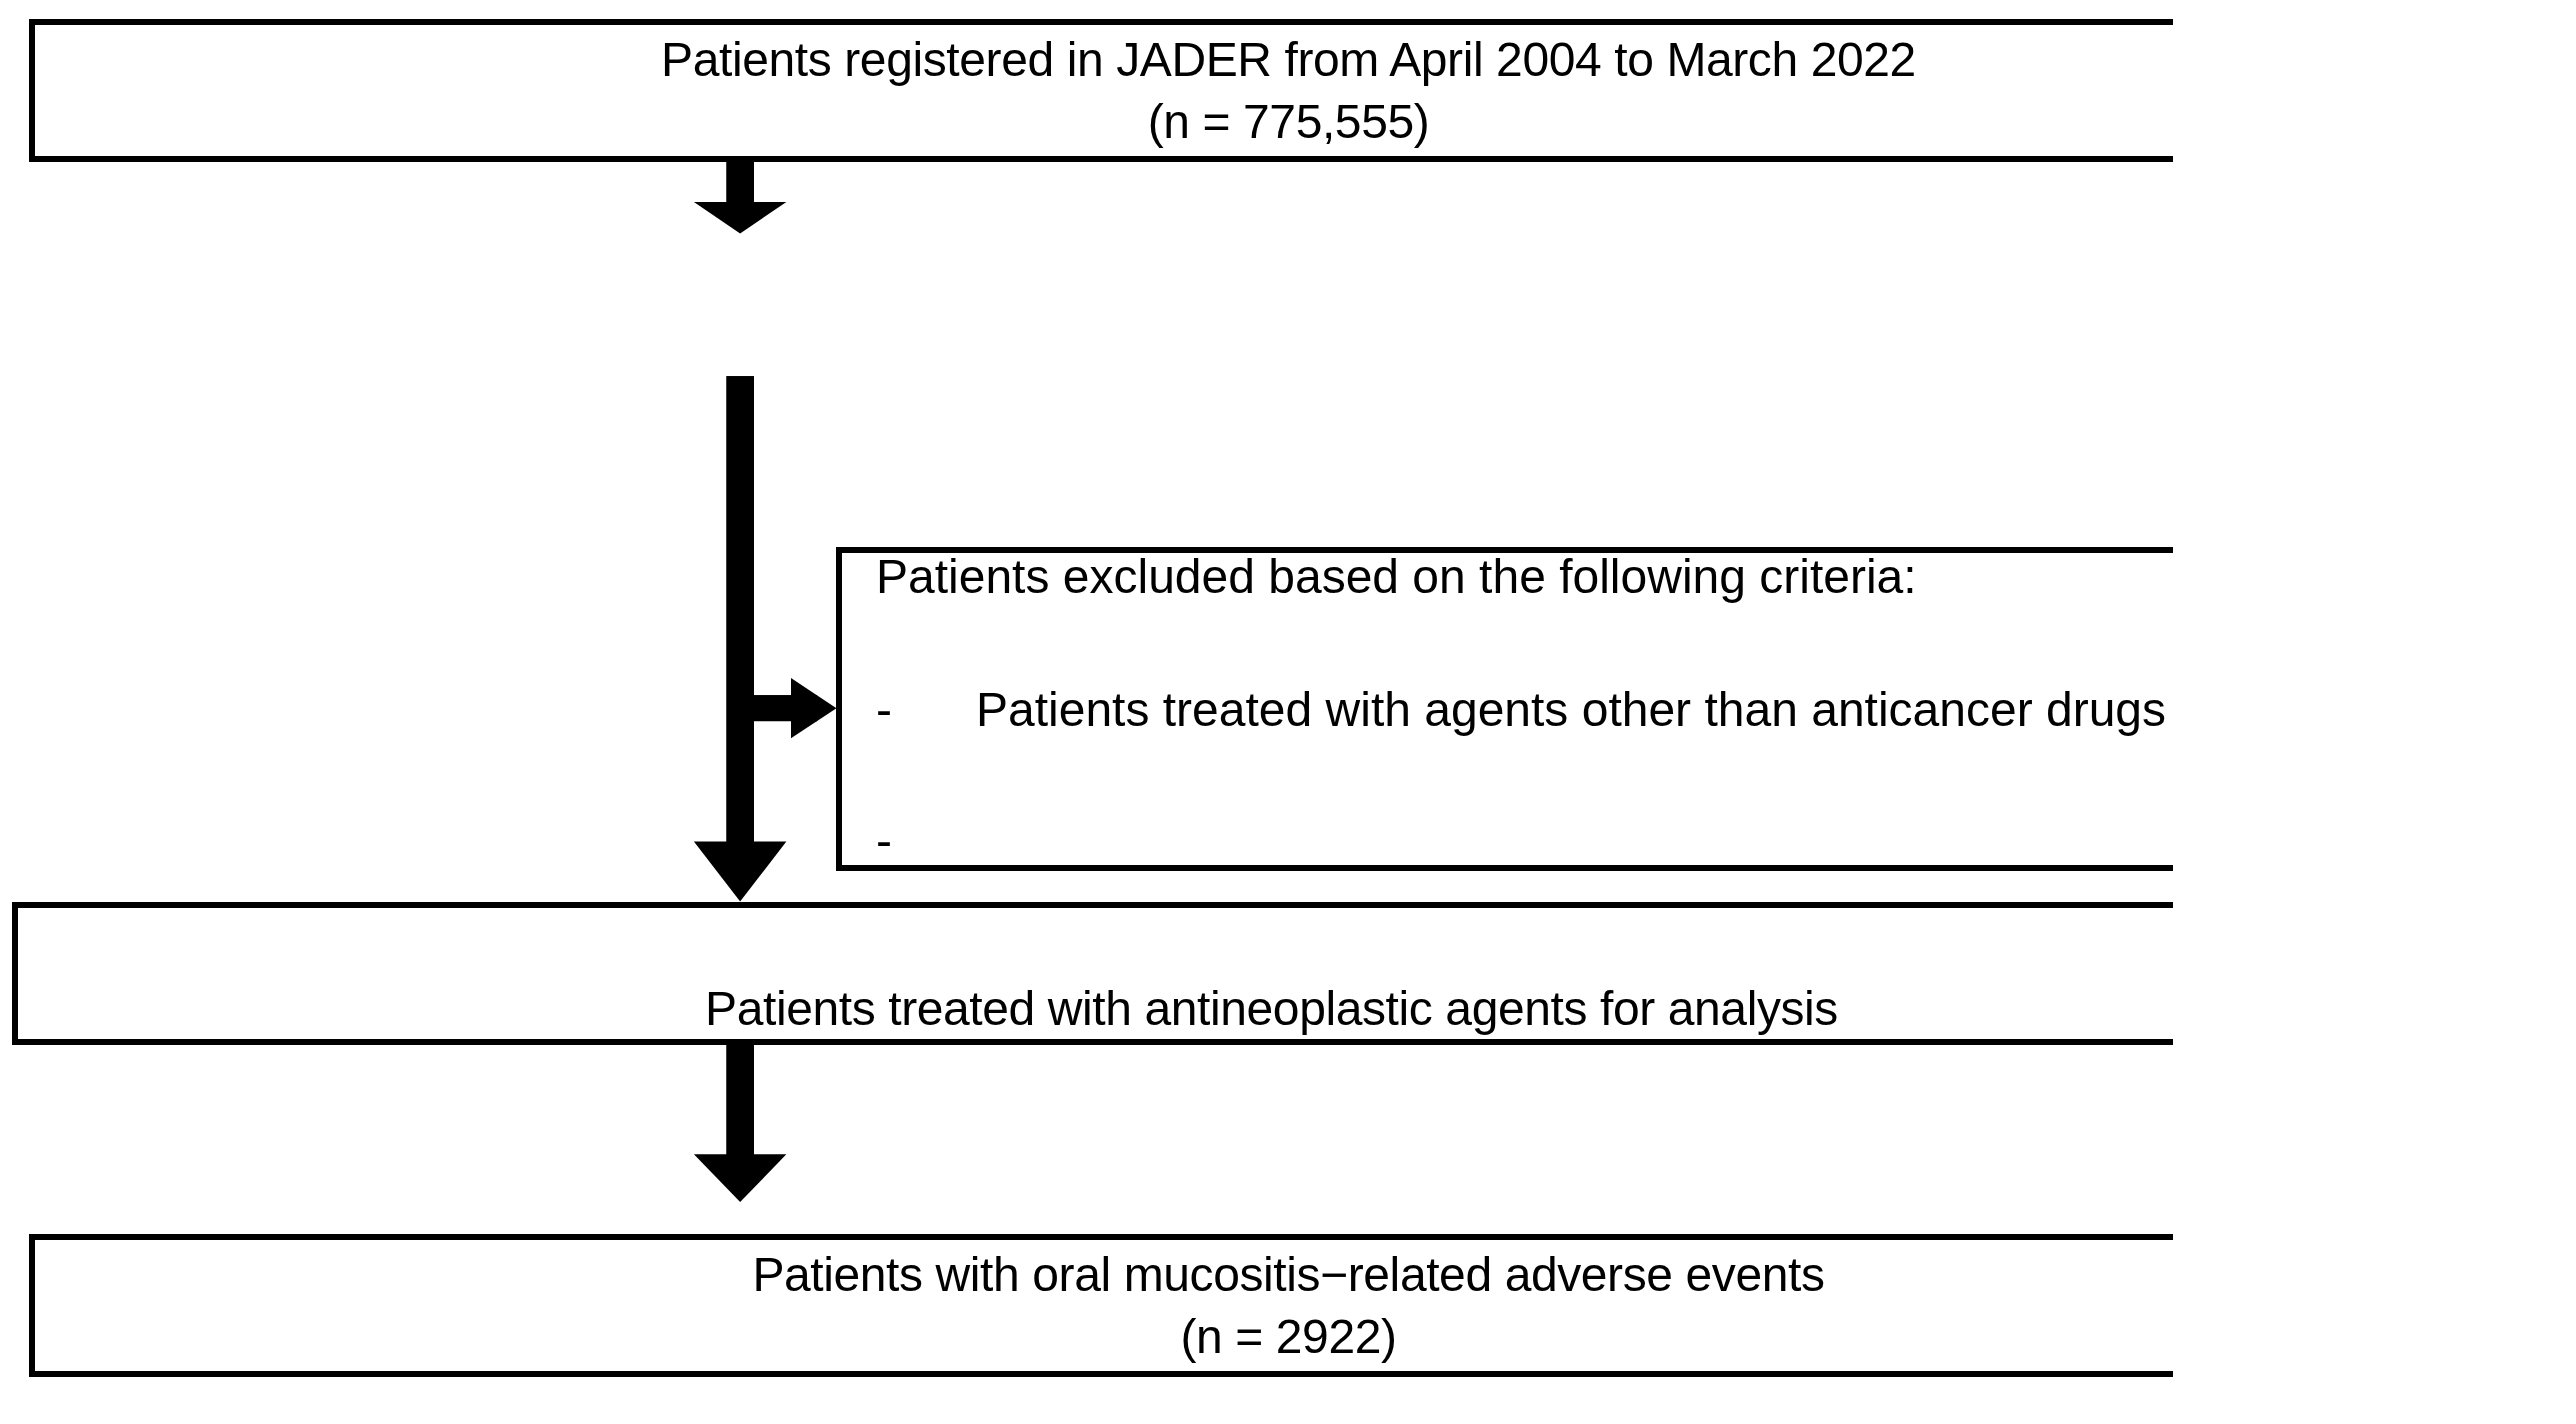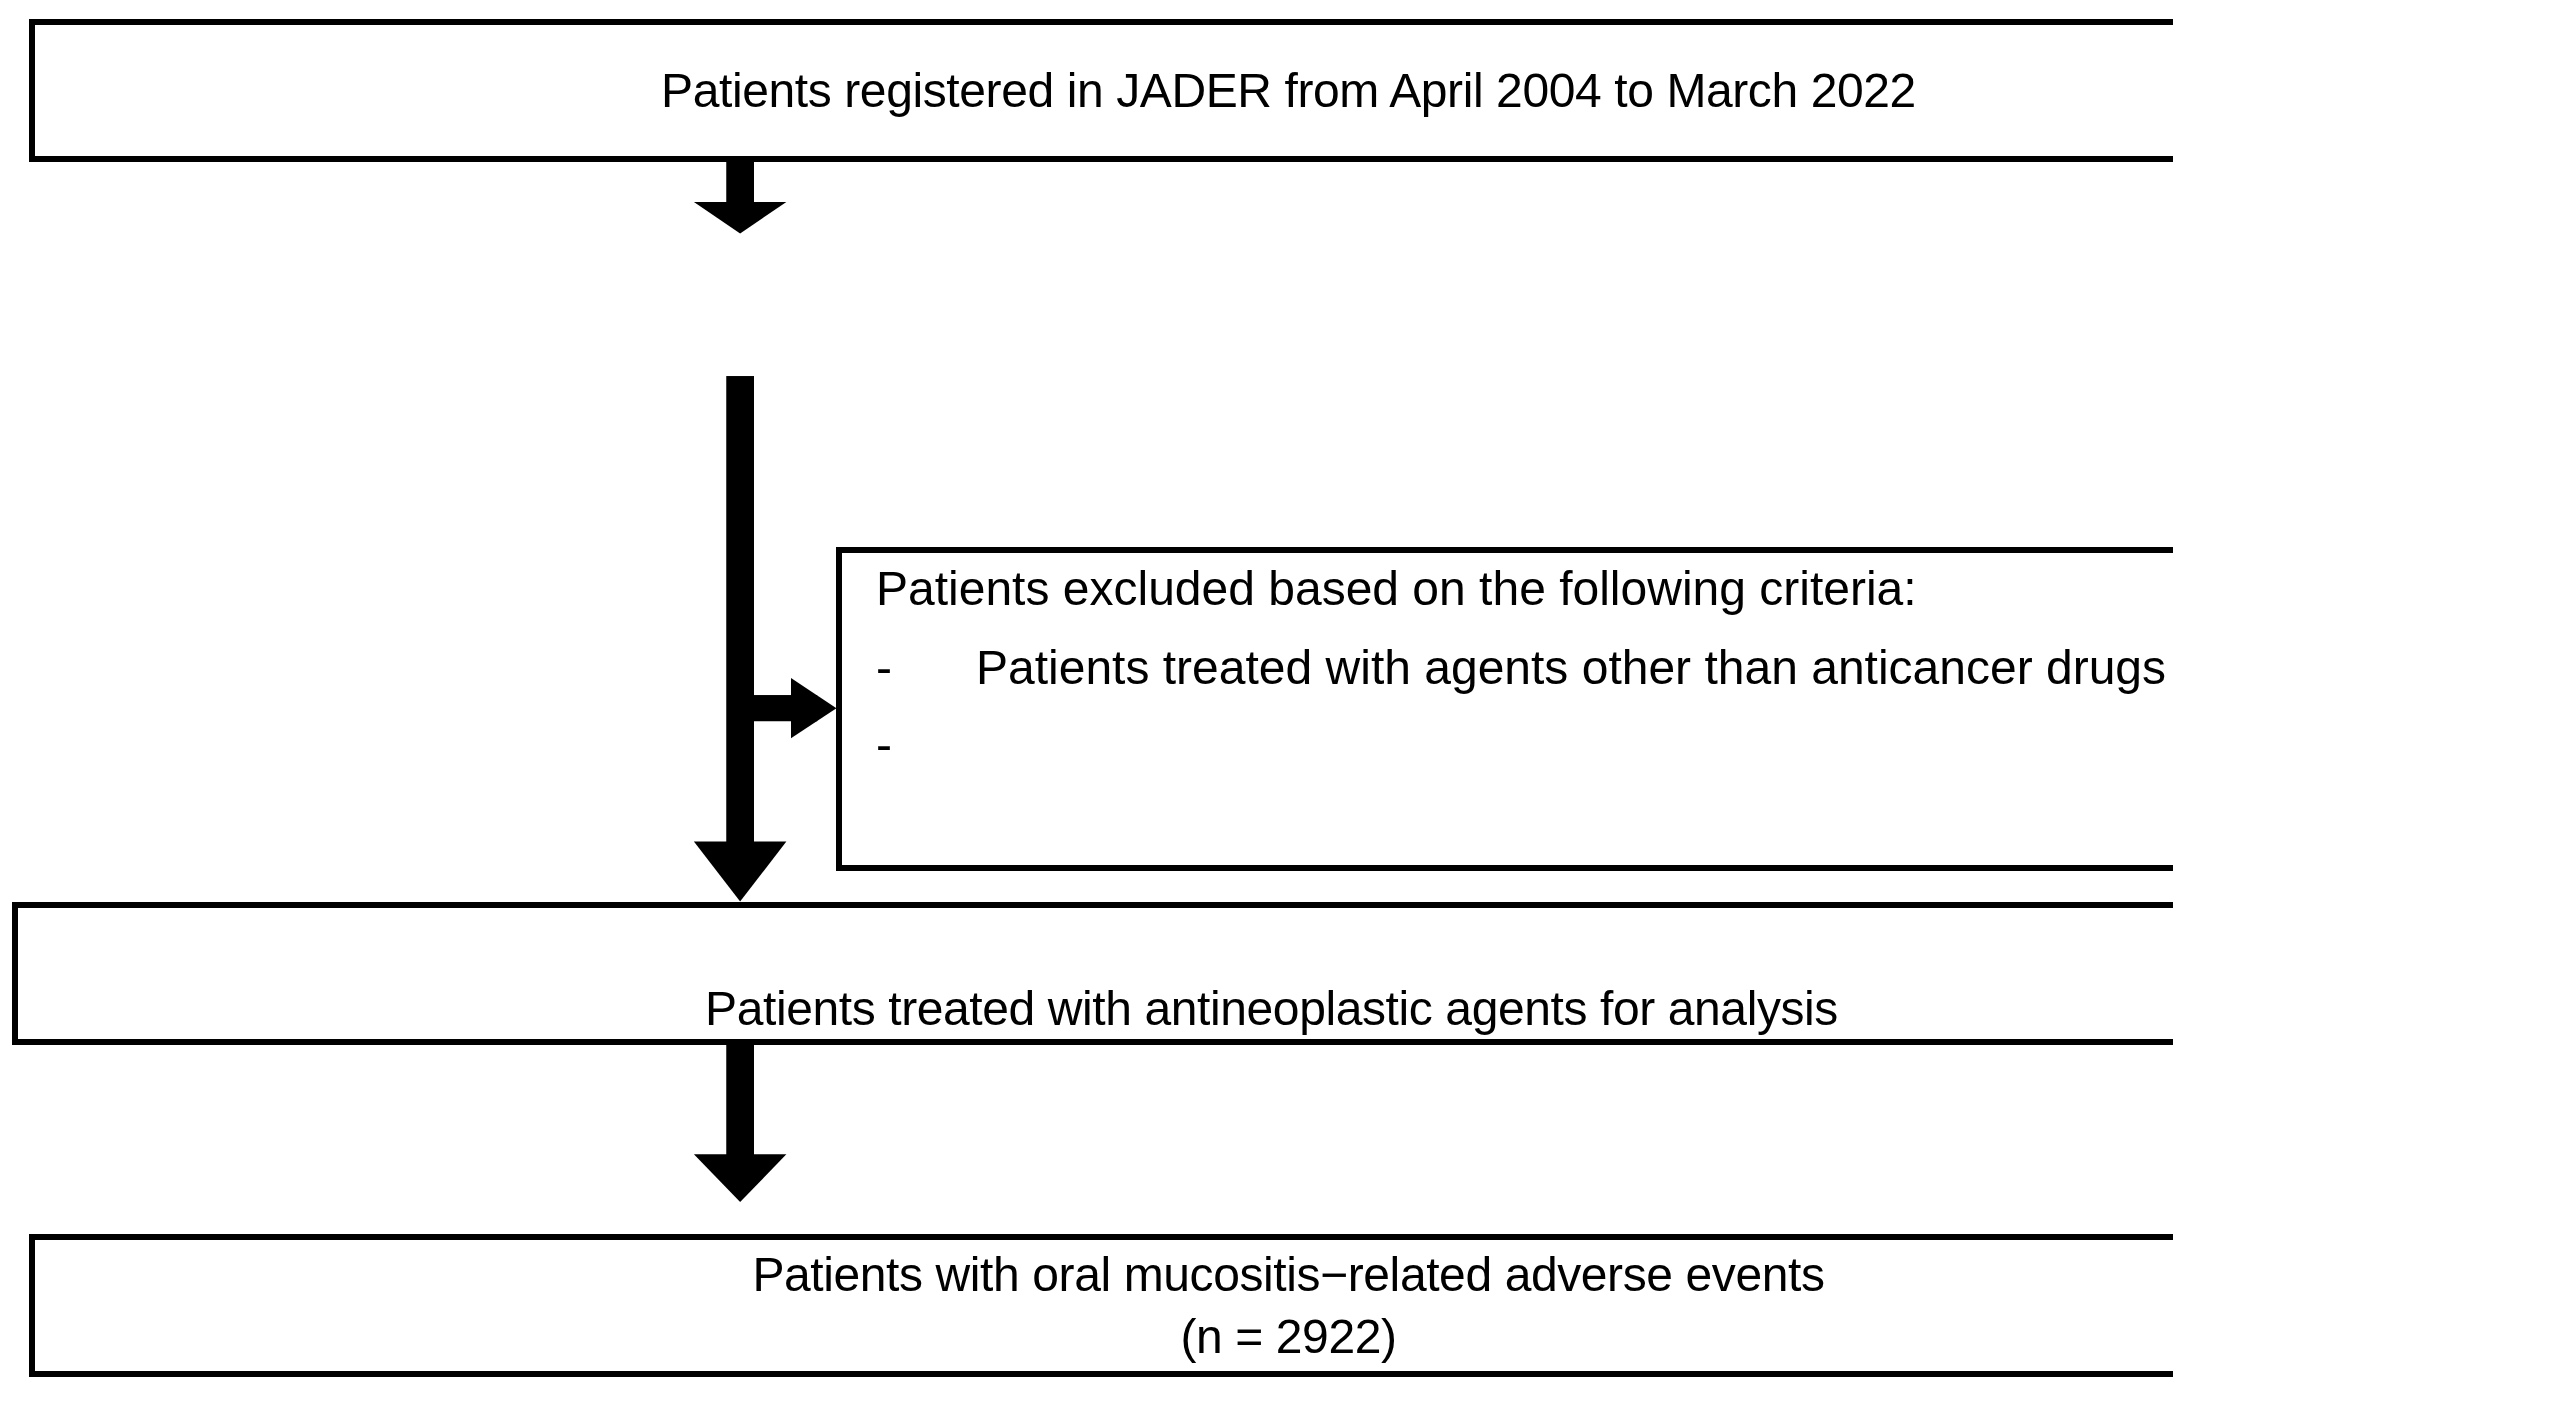--- a/index.html
+++ b/index.html
@@ -48,22 +48,22 @@
   #box-analysis    { left: 12px;  top: 902px; width: 2519px; height: 143px; justify-content: flex-end; }
   #box-mucositis   { left: 29px;  top: 1234px; width: 2519px; height: 143px; }
 
   
   #box-exclusion {
     left: 836px;
     top: 547px;
     width: 1712px;
     height: 324px;
     align-items: flex-start;
-    justify-content: flex-start;
-    padding: 12px 0 0 34px;
+    justify-content: space-between;
+    padding: 0 0 0 34px;
   }
 
   .excl-title {
     font-size: 48px;
     line-height: 1.0;
     white-space: nowrap;
     margin-bottom: 31px;
   }
 
   .excl-item {
@@ -116,20 +116,21 @@
     </g>
 
     <g>
       <rect x="942" y="1355" width="36" height="148" fill="#000000"></rect>
       <polygon points="900,1498 1020,1498 960,1560" fill="#000000"></polygon>
     </g>
   </svg>
 
   <div class="node-box" id="box-registered">
     <div class="node-line">Patients registered in JADER from April 2004 to March 2022</div>
+    <div class="node-line">(n = 775,555)</div>
   </div>
 
 
   <div class="node-box" id="box-exclusion">
     <div class="excl-title">Patients excluded based on the following criteria:</div>
 
     <div class="excl-item">
       <span class="excl-marker">-</span>
       <span>Patients treated with agents other than anticancer drugs</span>
     </div>

